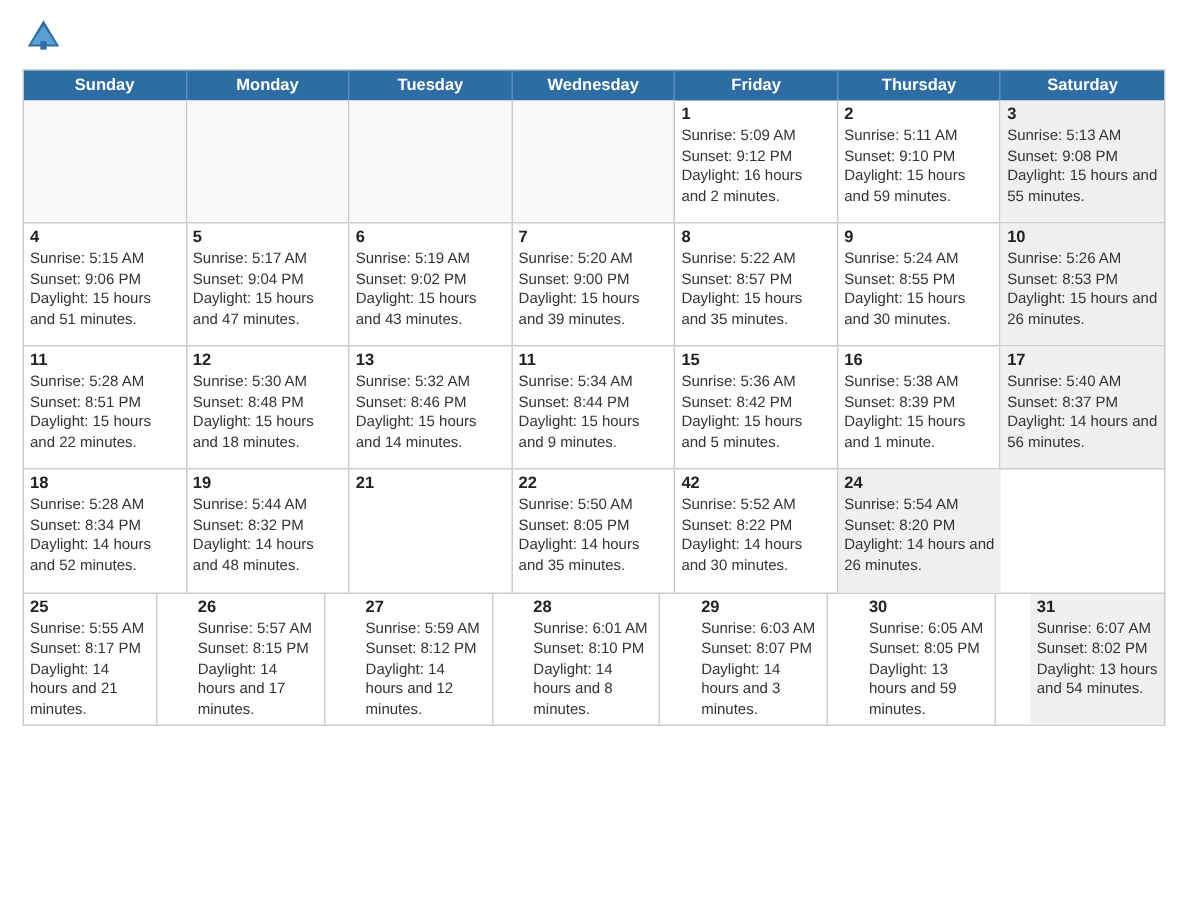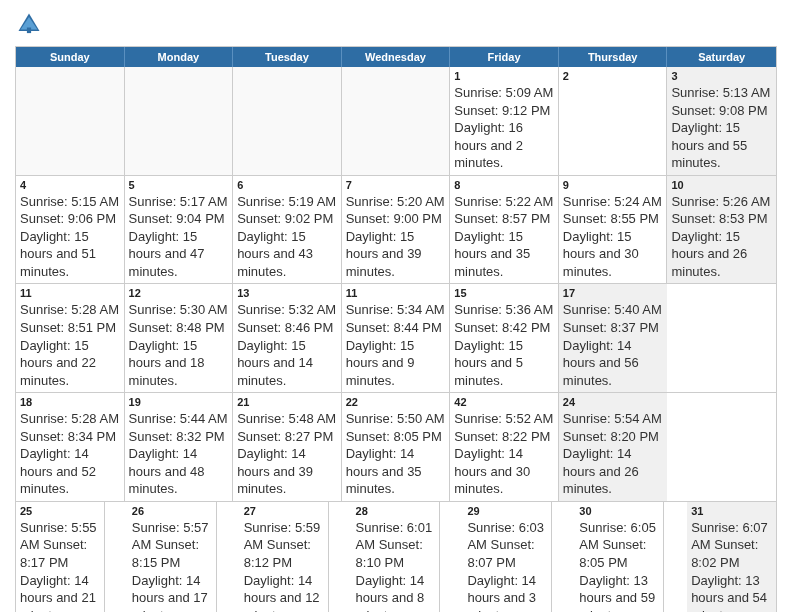--- a/index.html
+++ b/index.html
@@ -99,21 +99,21 @@
     .cal-cell.empty { background: #f9f9f9; }
     .cal-cell.shaded { background: #f0f0f0; }
     .day-num {
       font-size: 11px;
       font-weight: bold;
       color: #222;
       margin-bottom: 2px;
       display: block;
     }
     .day-info {
-      font-size: 13px;
+      font-size: 10px;
       line-height: 1.35;
       color: #333;
     }
   </style>
 </head>
 <body>
 
 <div class="page">
   <div class="header">
     <div class="logo">
@@ -151,20 +151,24 @@
           <div class="cal-cell empty"></div>
           <div class="cal-cell">
             <span class="day-num">1</span>
             <div class="day-info">Sunrise: 5:09 AM
 Sunset: 9:12 PM
 Daylight: 16 hours
 and 2 minutes.</div>
           </div>
           <div class="cal-cell">
             <span class="day-num">2</span>
+            <div class="day-info">Sunrise: 5:11 AM
+Sunset: 9:10 PM
+Daylight: 15 hours
+and 59 minutes.</div>
           </div>
           <div class="cal-cell shaded">
             <span class="day-num">3</span>
             <div class="day-info">Sunrise: 5:13 AM
 Sunset: 9:08 PM
 Daylight: 15 hours
 and 55 minutes.</div>
           </div>
         </div>
         <div class="cal-row">
@@ -247,20 +251,27 @@
 Daylight: 15 hours
 and 9 minutes.</div>
           </div>
           <div class="cal-cell">
             <span class="day-num">15</span>
             <div class="day-info">Sunrise: 5:36 AM
 Sunset: 8:42 PM
 Daylight: 15 hours
 and 5 minutes.</div>
           </div>
+          <div class="cal-cell">
+            <span class="day-num">16</span>
+            <div class="day-info">Sunrise: 5:38 AM
+Sunset: 8:39 PM
+Daylight: 15 hours
+and 1 minute.</div>
+          </div>
           <div class="cal-cell shaded">
             <span class="day-num">17</span>
             <div class="day-info">Sunrise: 5:40 AM
 Sunset: 8:37 PM
 Daylight: 14 hours
 and 56 minutes.</div>
           </div>
         </div>
         <div class="cal-row">
           <div class="cal-cell">
@@ -272,24 +283,20 @@
           </div>
           <div class="cal-cell">
             <span class="day-num">19</span>
             <div class="day-info">Sunrise: 5:44 AM
 Sunset: 8:32 PM
 Daylight: 14 hours
 and 48 minutes.</div>
           </div>
           <div class="cal-cell">
             <span class="day-num">21</span>
-            <div class="day-info">Sunrise: 5:48 AM
-Sunset: 8:27 PM
-Daylight: 14 hours
-and 39 minutes.</div>
           </div>
           <div class="cal-cell">
             <span class="day-num">22</span>
             <div class="day-info">Sunrise: 5:50 AM
 Sunset: 8:05 PM
 Daylight: 14 hours
 and 35 minutes.</div>
           </div>
           <div class="cal-cell">
             <span class="day-num">42</span>

